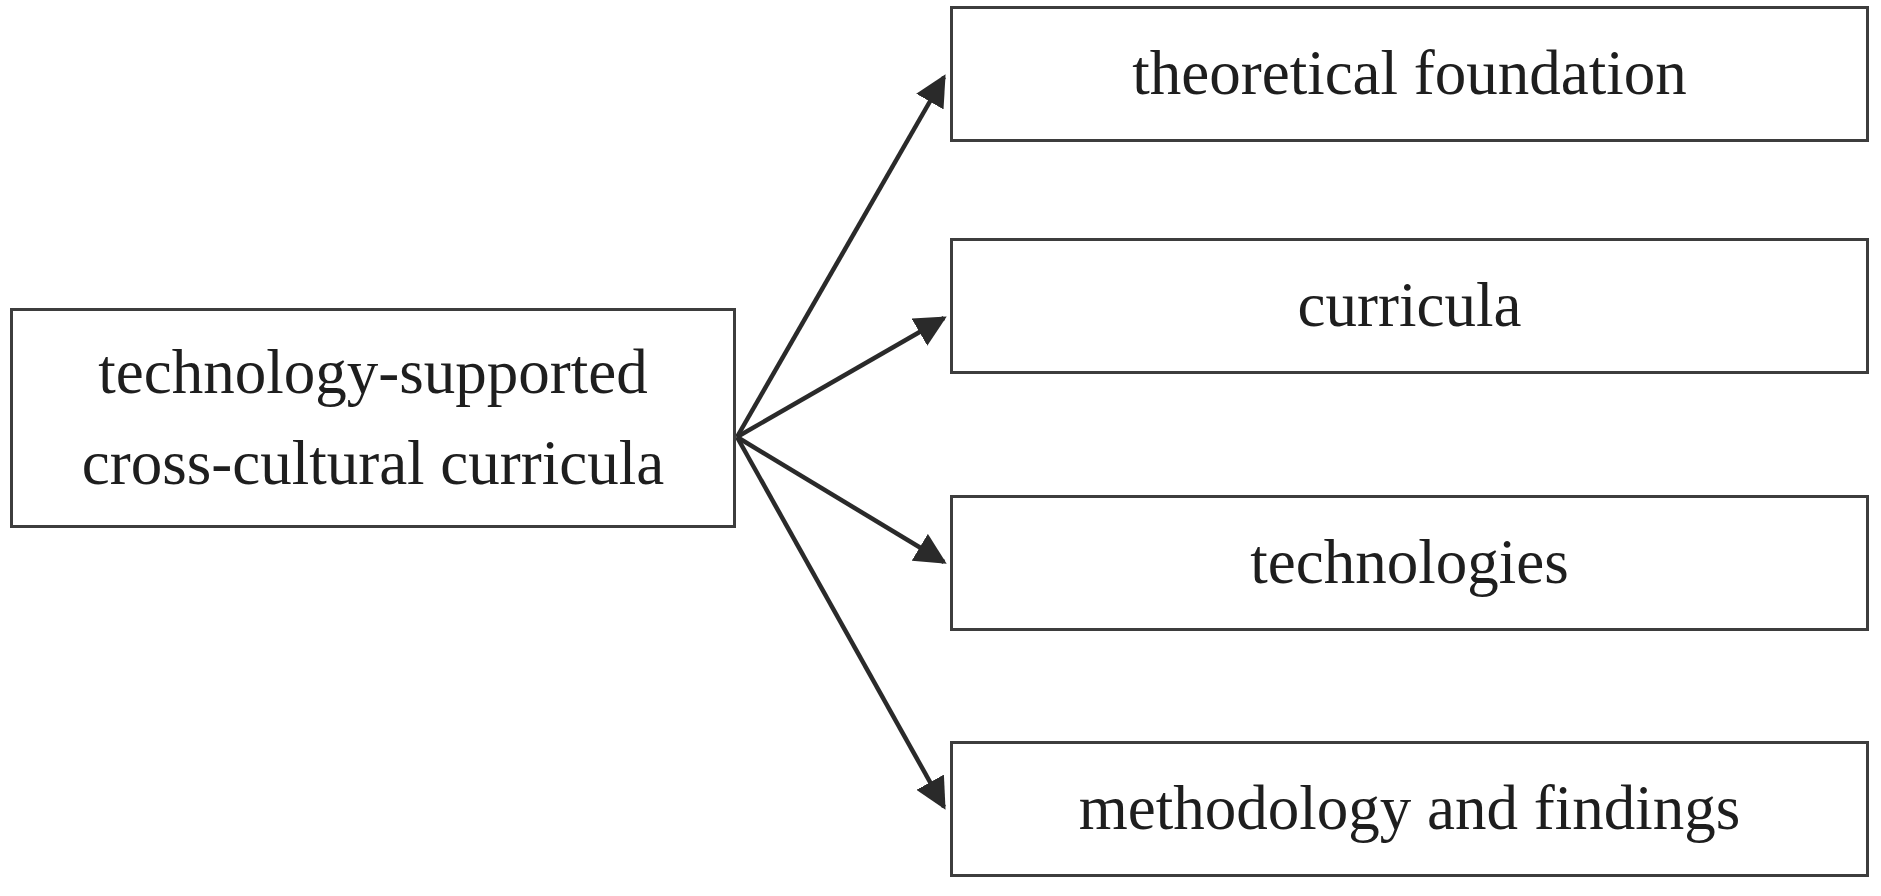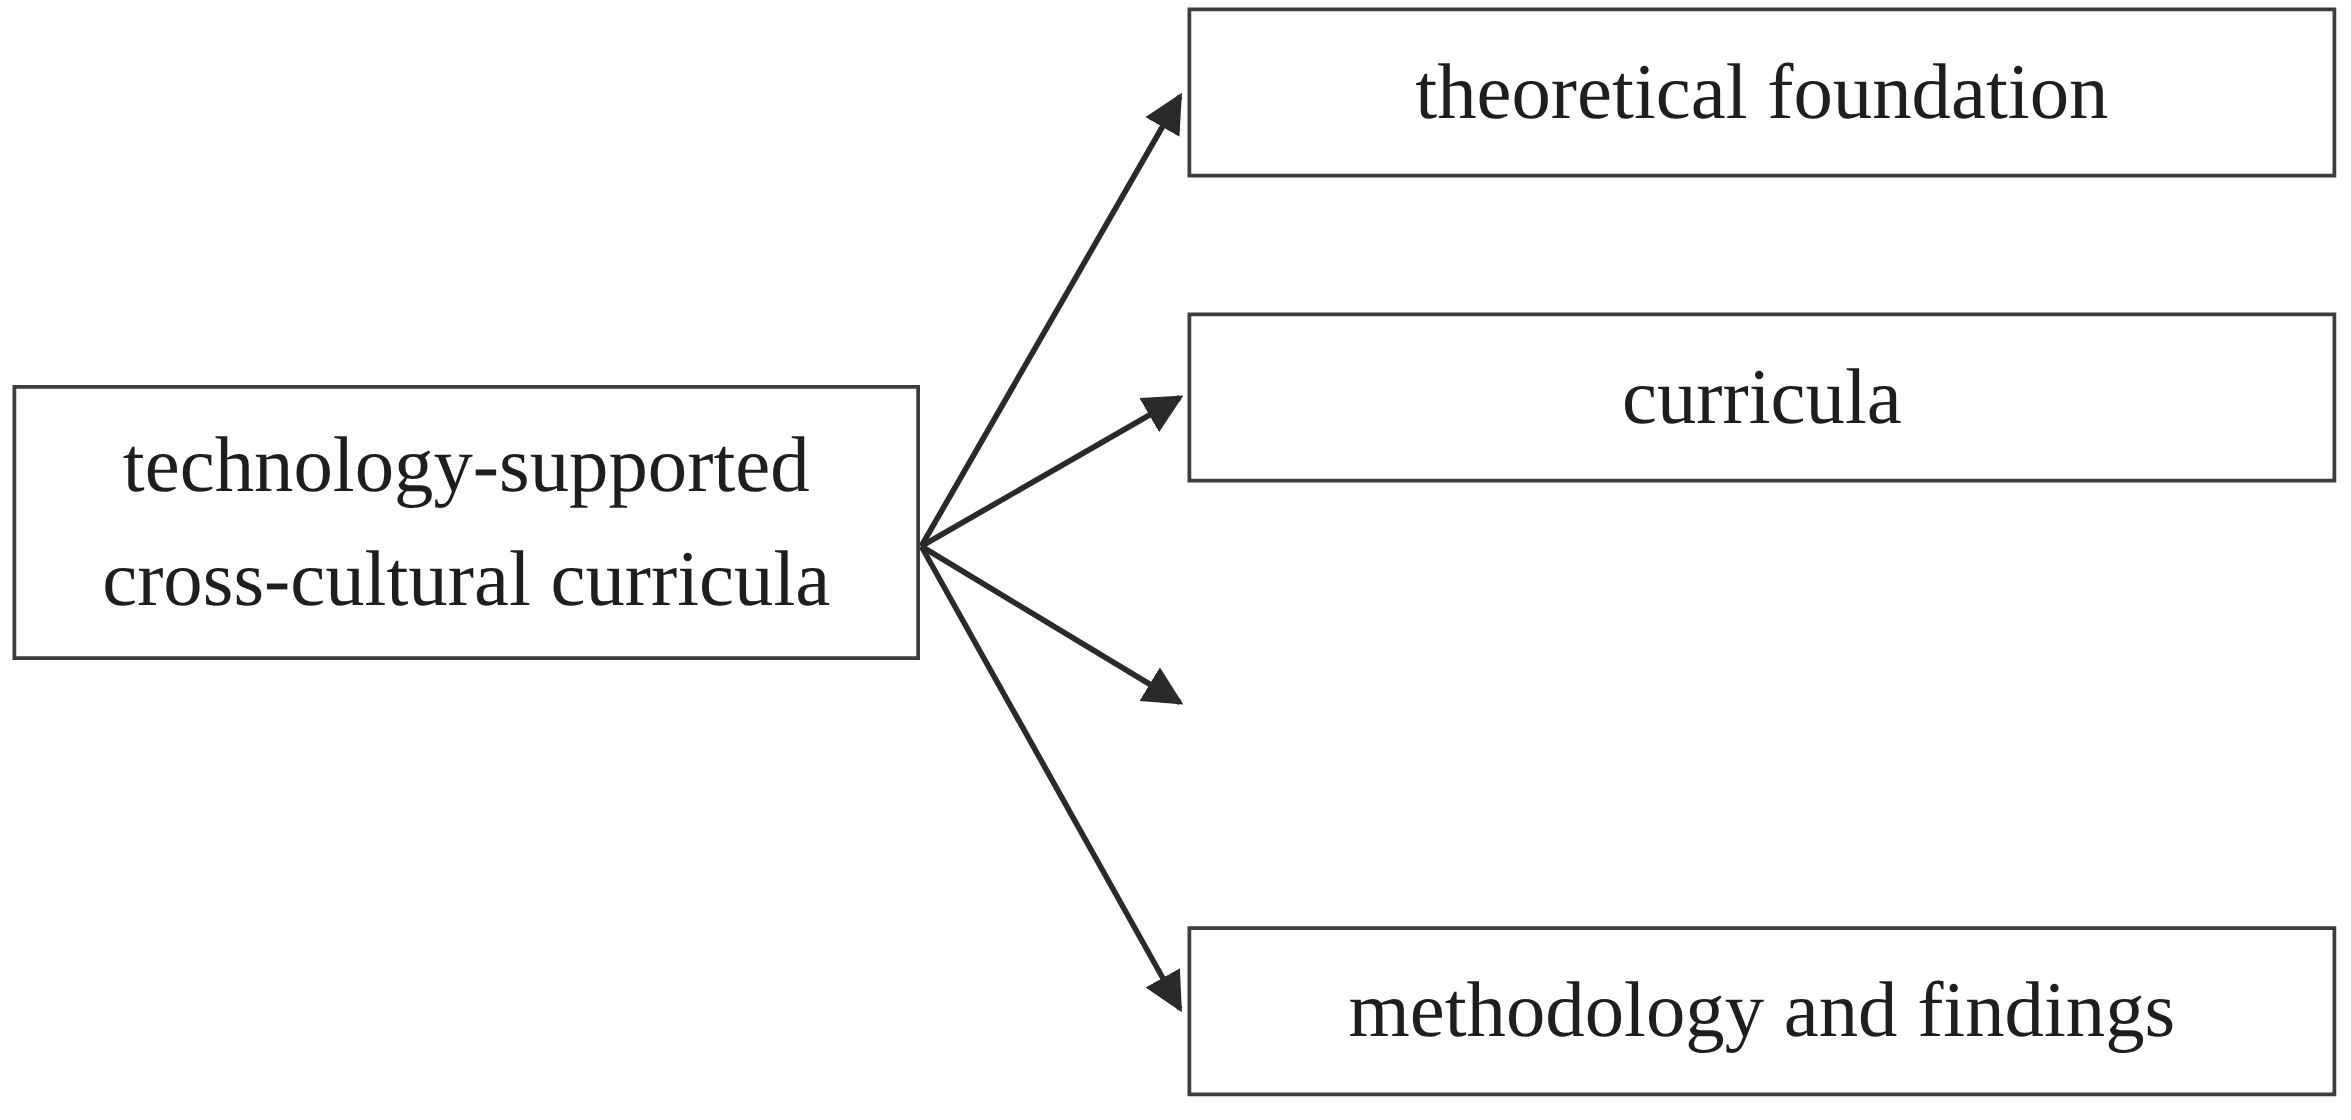--- a/index.html
+++ b/index.html
@@ -34,21 +34,21 @@
   .root-node{
     left:10px; top:308px;
     width:726px; height:220px;
     padding:0 12px;
   }
   .child-node{
     left:950px;
     width:919px; height:136px;
   }
   .child-node.c0{top:6px;}
-  .child-node.c1{top:250px;}
+  .child-node.c1{top:238px;}
   .child-node.c2{top:495px;}
   .child-node.c3{top:741px;text-align:right;}
   .edges{
     position:absolute;
     left:0; top:0;
     width:1881px; height:896px;
     pointer-events:none;
   }
   .edges line{
     stroke:var(--arrow);
@@ -80,18 +80,21 @@
   </div>
 
   <div class="node child-node c0">
     <span>theoretical foundation</span>
   </div>
 
   <div class="node child-node c1">
     <span>curricula</span>
   </div>
 
+  <div class="node child-node c2">
+    <span>technologies</span>
+  </div>
 
   <div class="node child-node c3">
     <span>methodology and findings</span>
   </div>
 
 </div>
 
 </body></html>

